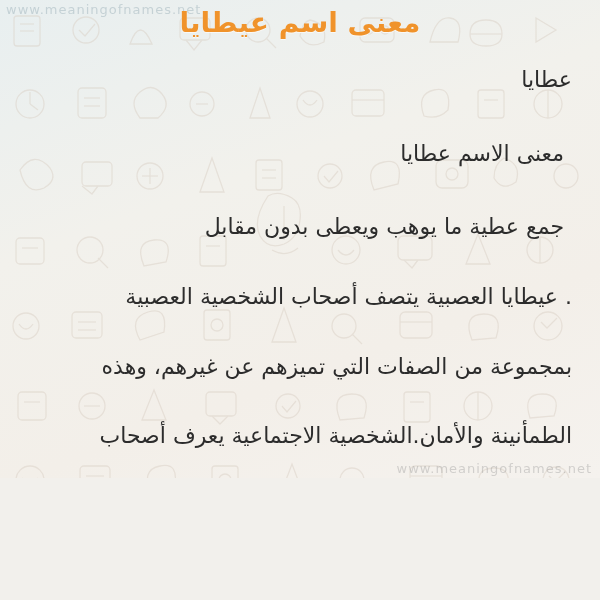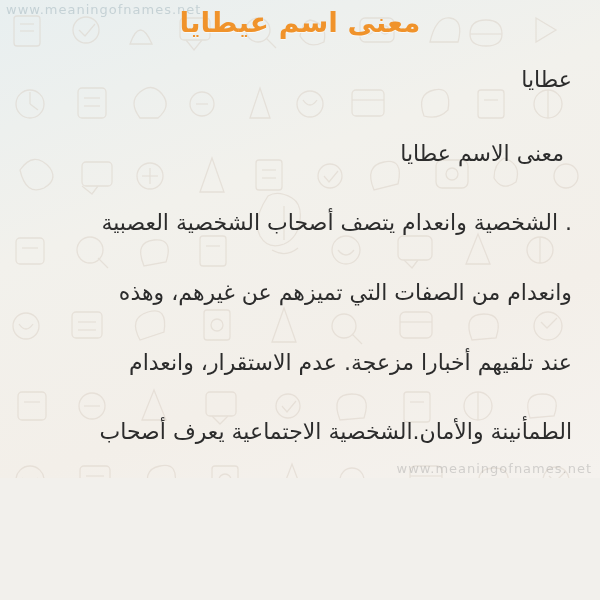--- a/index.html
+++ b/index.html
@@ -247,20 +247,20 @@
 
   <div class="watermark top">www.meaningofnames.net</div>
   <div class="watermark bottom">www.meaningofnames.net</div>
 
   <div id="content">
     <h1 id="title">معنى اسم عيطايا</h1>
 
     <div class="lines">
       <div class="line">عطايا</div>
       <div class="line indent-1">معنى الاسم عطايا</div>
-      <div class="line">. الشخصية وانعدام يتصف أصحاب الشخصية العصبية</div>
-      <div class="line">وانعدام من الصفات التي تميزهم عن غيرهم، وهذه</div>
-      <div class="line">عند تلقيهم أخبارا مزعجة. عدم الاستقرار، وانعدام</div>
+      <div class="line indent-1">جمع عطية  ما يوهب ويعطى بدون مقابل</div>
+      <div class="line">. عيطايا العصبية يتصف أصحاب الشخصية العصبية</div>
+      <div class="line">بمجموعة من الصفات التي تميزهم عن غيرهم، وهذه</div>
       <div class="line last">الطمأنينة والأمان.الشخصية الاجتماعية يعرف أصحاب</div>
     </div>
   </div>
 
 </div>
 
 </body></html>

